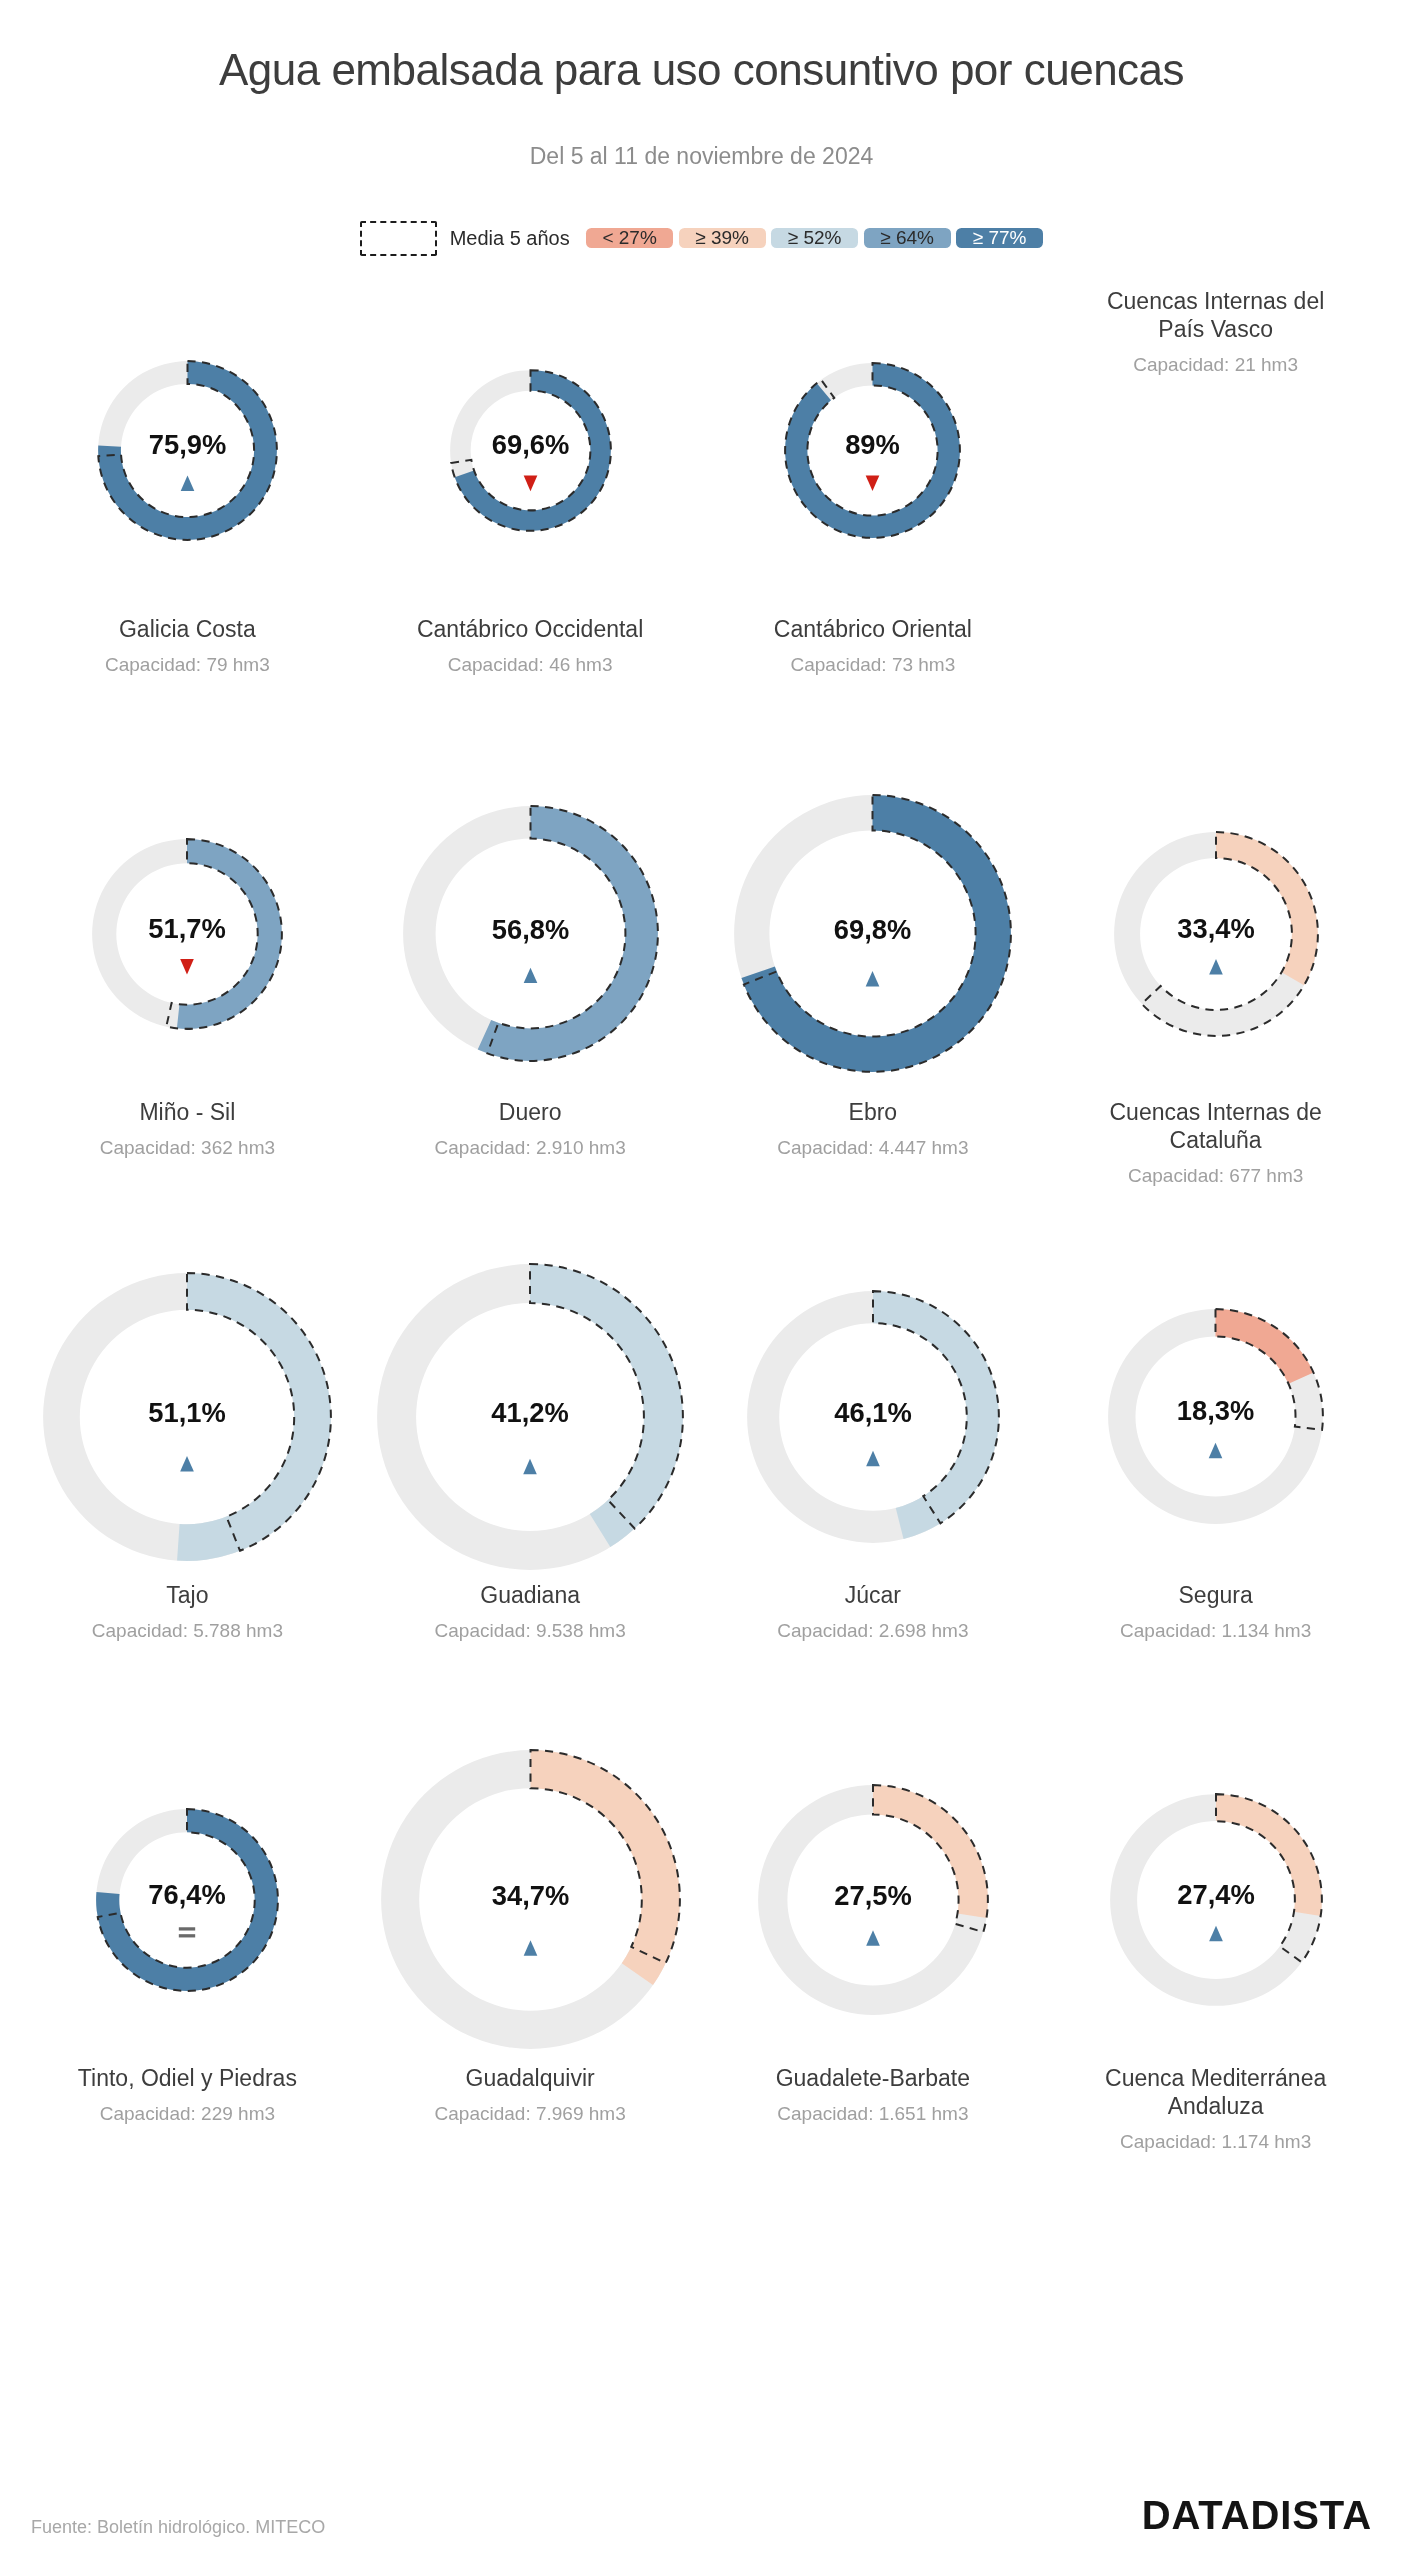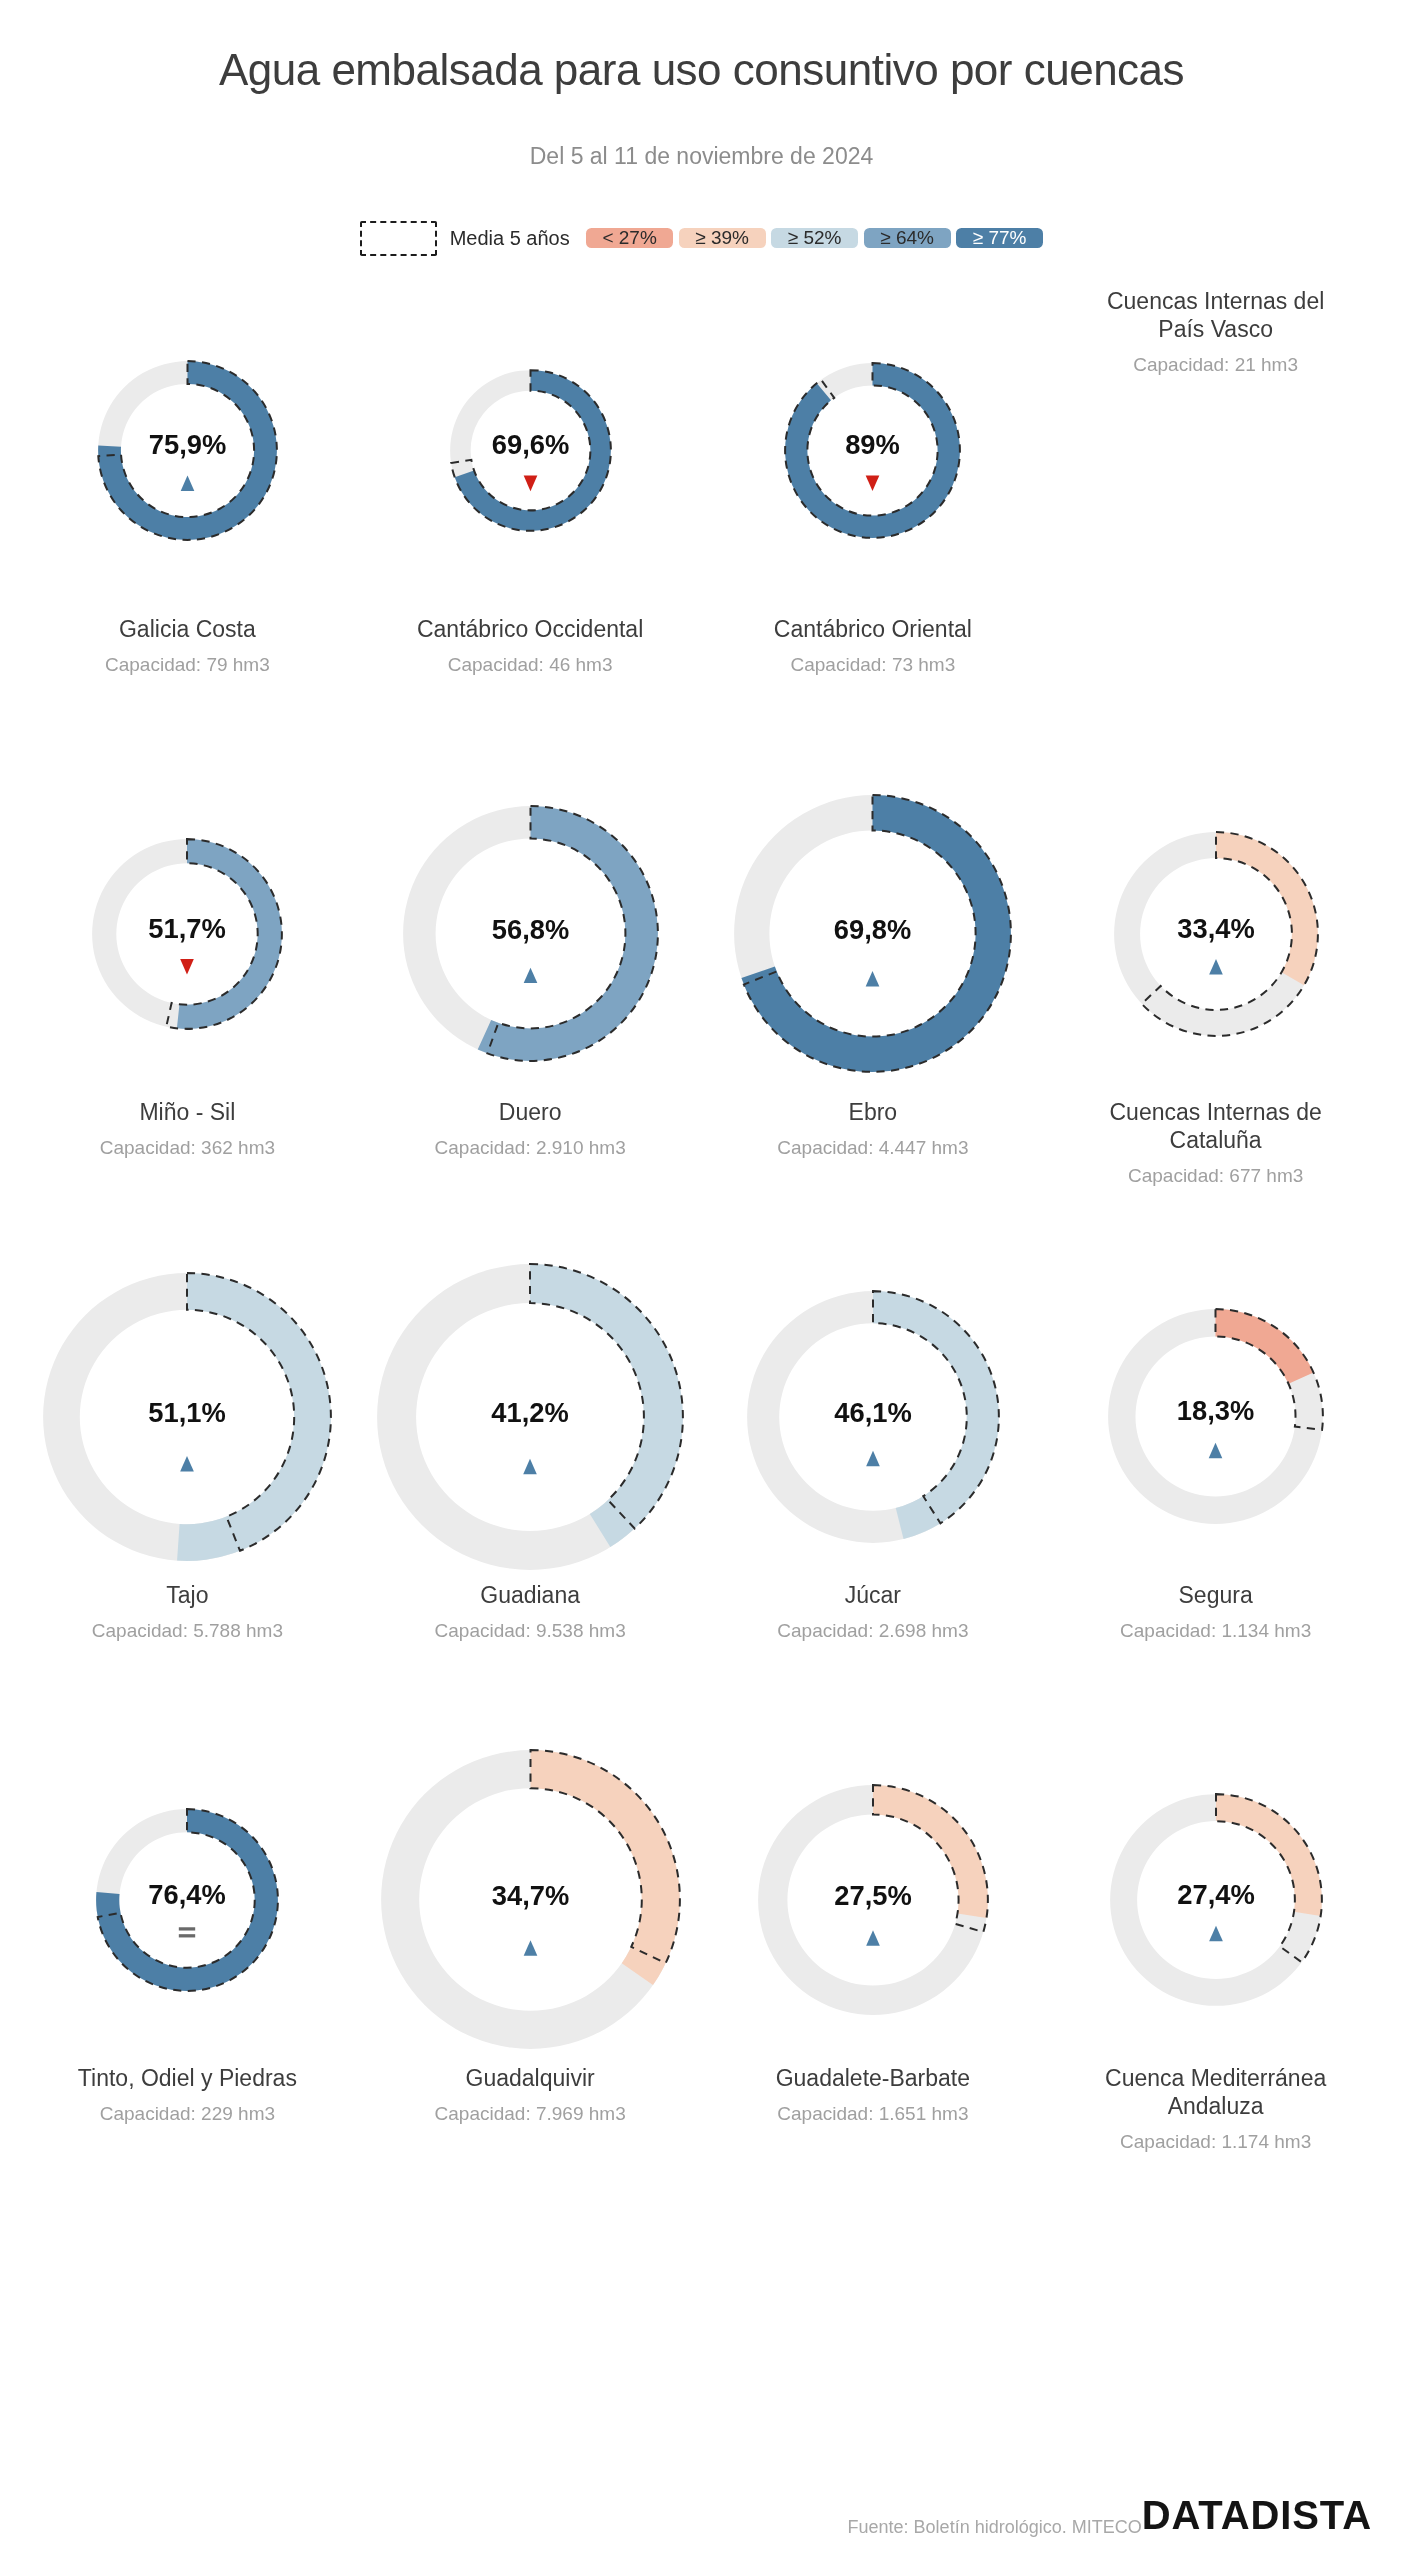--- a/index.html
+++ b/index.html
@@ -122,21 +122,21 @@
     font-family: "Liberation Sans", sans-serif;
   }
 
   
   .footer {
     position: absolute;
     left: 0; right: 0;
     bottom: 38px;
     display: flex;
     align-items: flex-end;
-    justify-content: flex-end;
+    justify-content: space-between;
     padding: 0 31px;
   }
   .source {
     font-size: 18px;
     color: #a8a8a8;
   }
   .brand {
     font-size: 40px;
     font-weight: 700;
     color: #141414;

